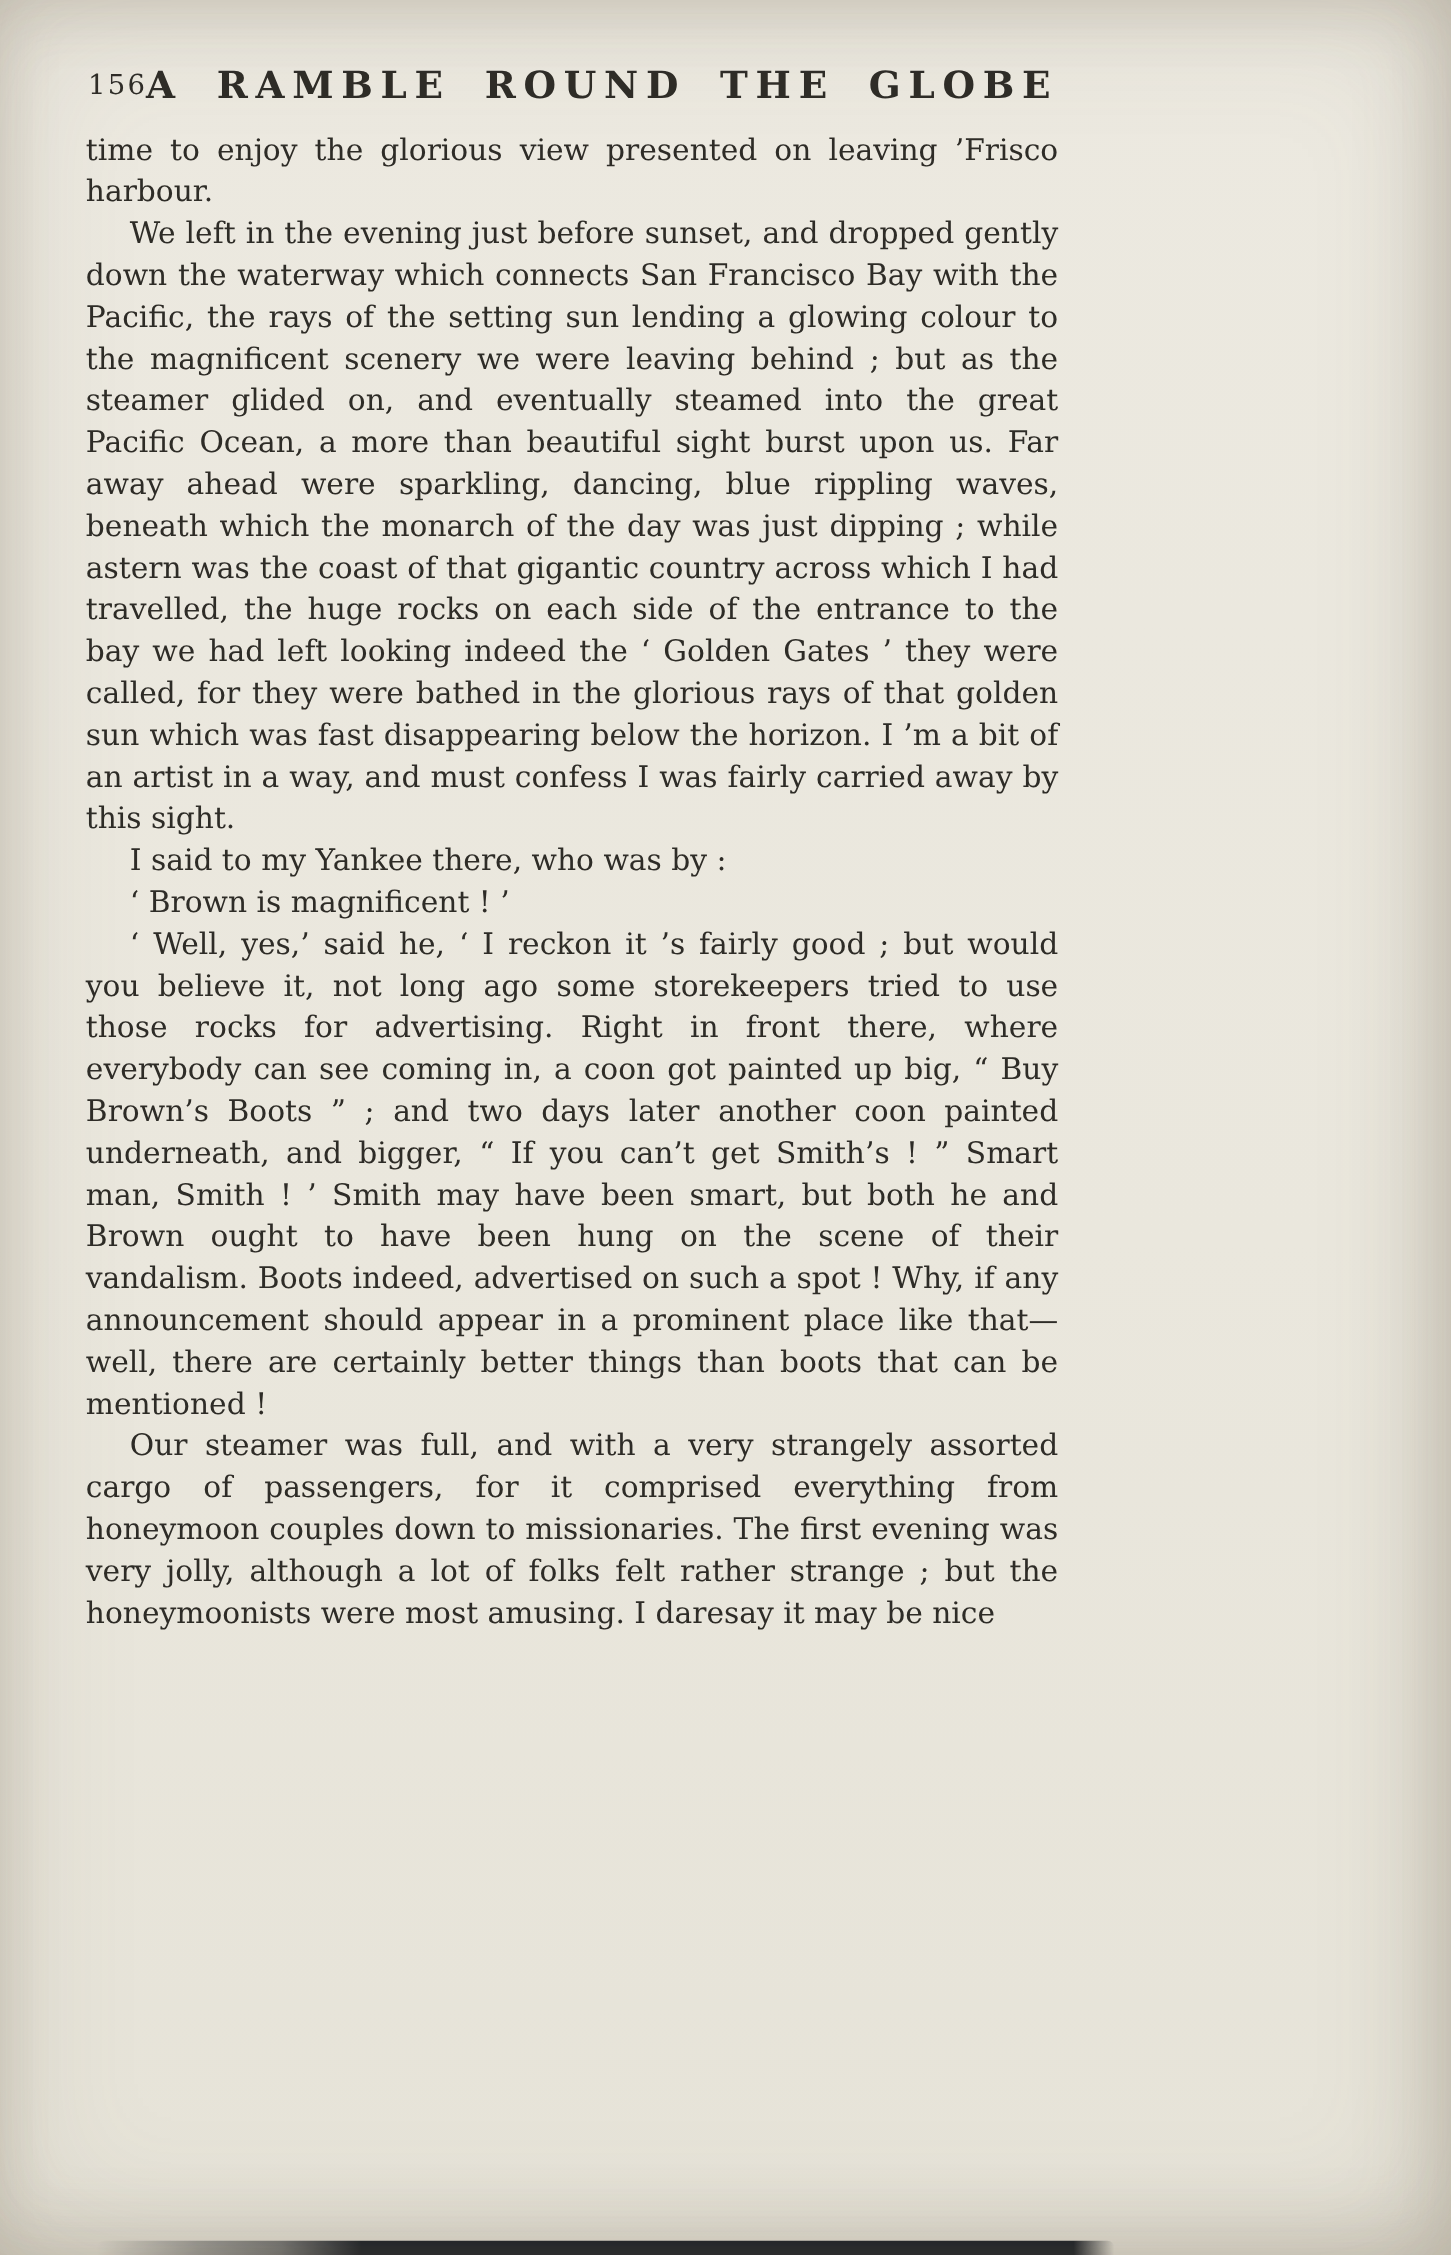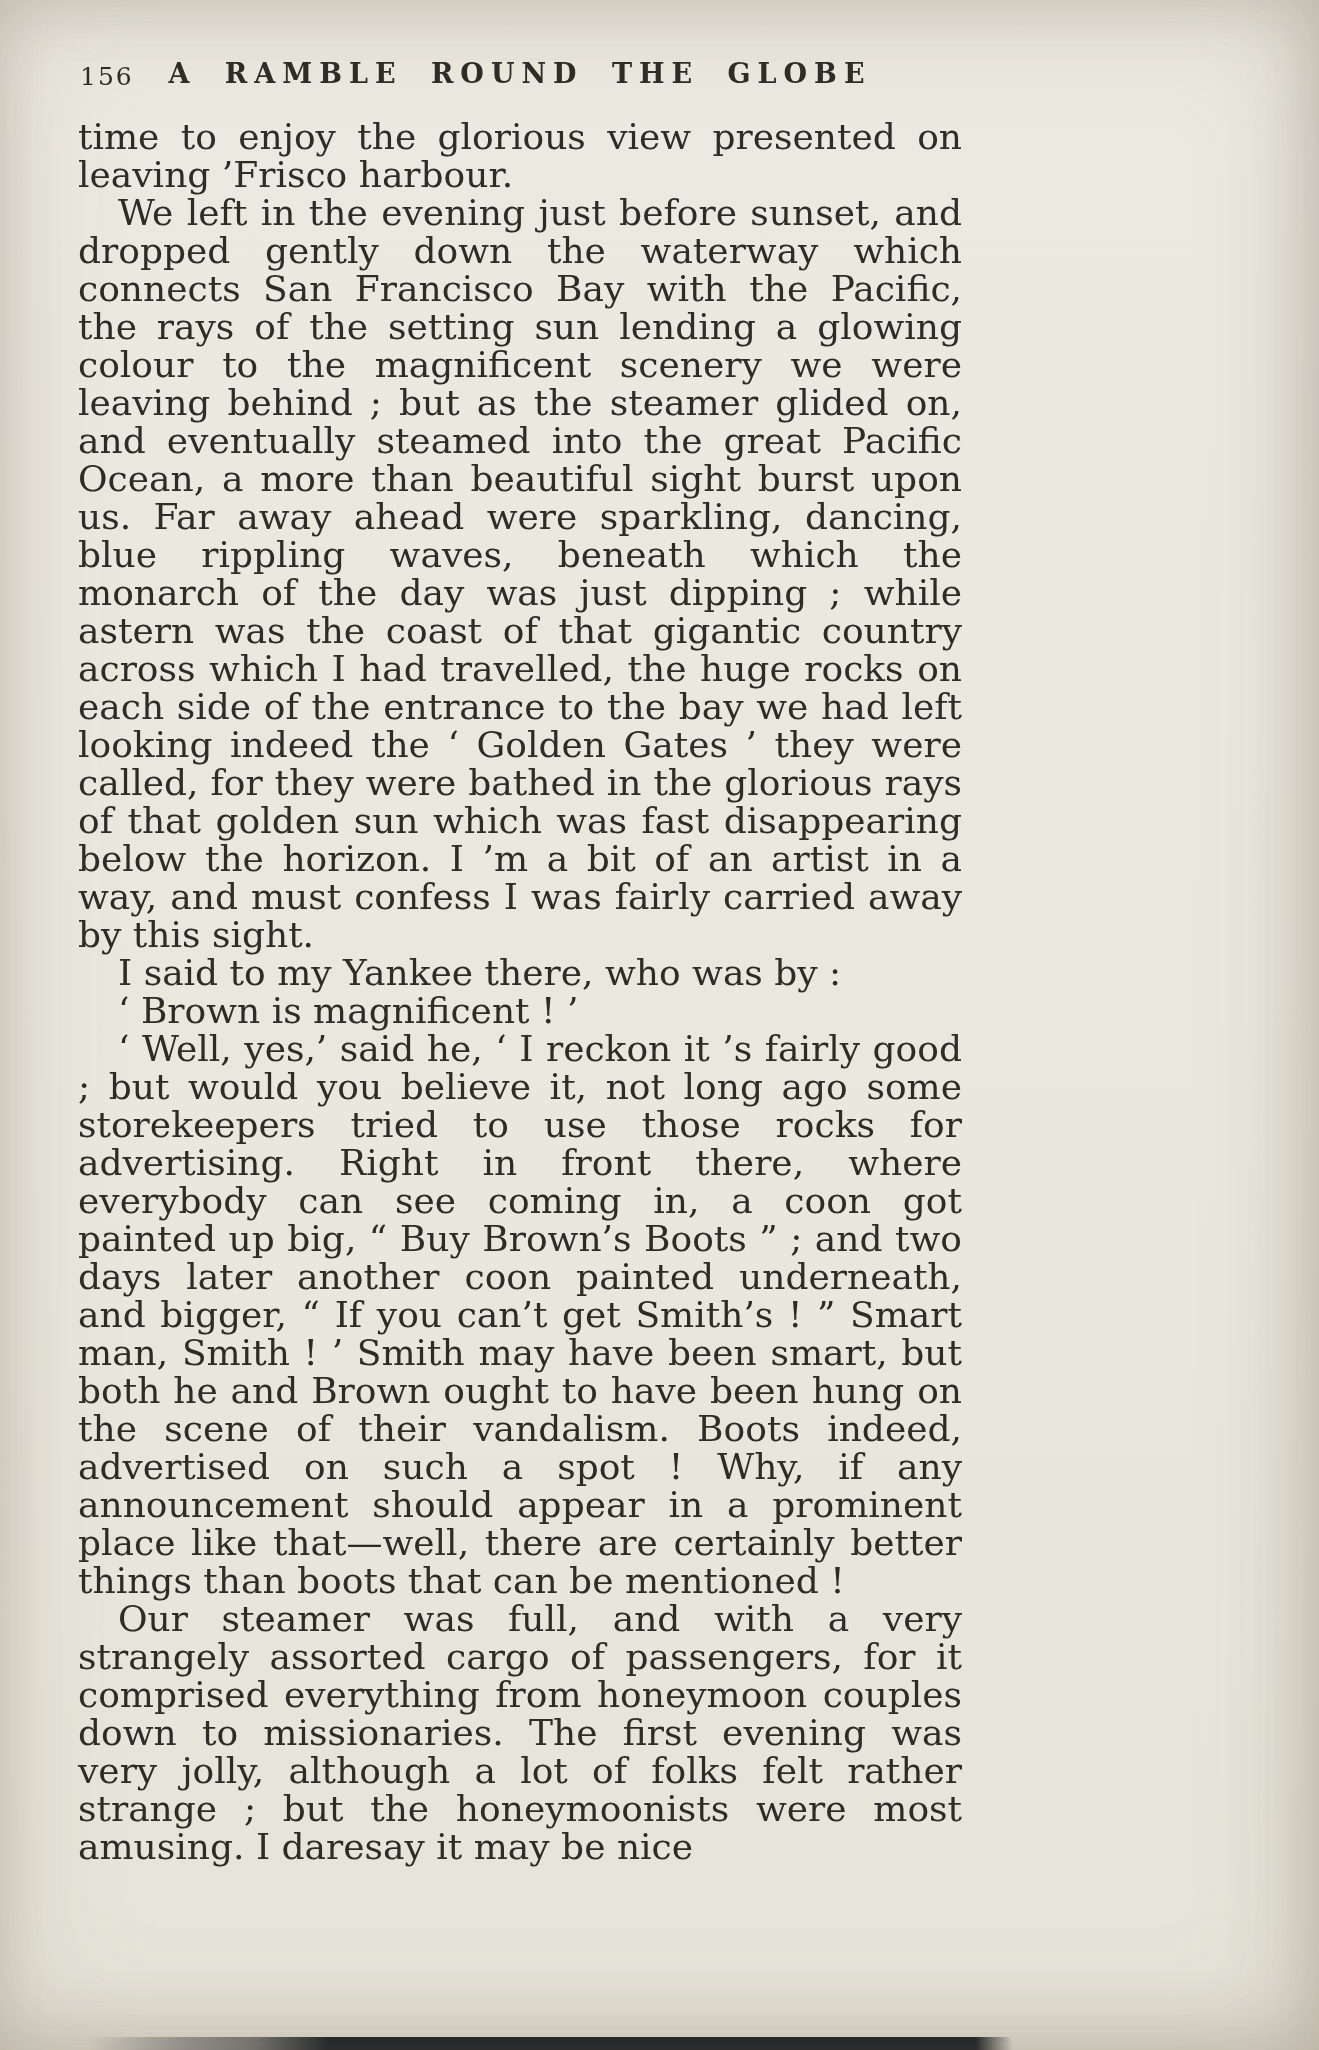--- a/index.html
+++ b/index.html
@@ -46,34 +46,34 @@
     top: 4px;
     font-size: 25px;
     letter-spacing: 2px;
     color: var(--ink);
   }
   .running-header {
     position: absolute;
     left: 0;
     right: 0;
     top: 0;
-    text-align: center;
-    font-size: 27px;
+    text-align: right;
+    font-size: 34px;
     font-weight: bold;
     letter-spacing: 7px;
     word-spacing: 12px;
     color: var(--ink);
     white-space: nowrap;
   }
   .page-body {
     position: absolute;
     top: 118px;
     left: 78px;
     width: 884px;
-    font-size: 36px;
+    font-size: 27px;
     line-height: 38px;
     text-align: justify;
     color: var(--ink);
   }
   .page-body p {
     margin: 0;
   }
   .page-body p.indent {
     text-indent: 40px;
   }

